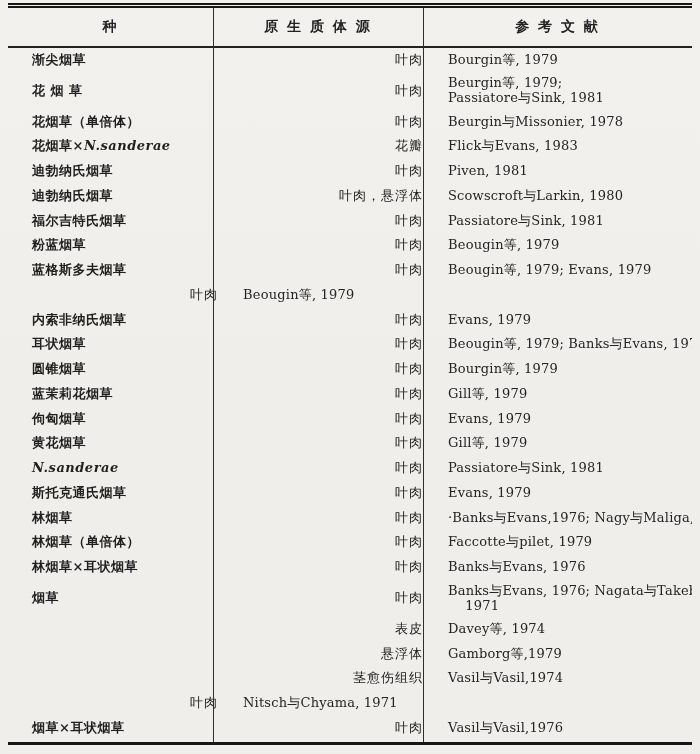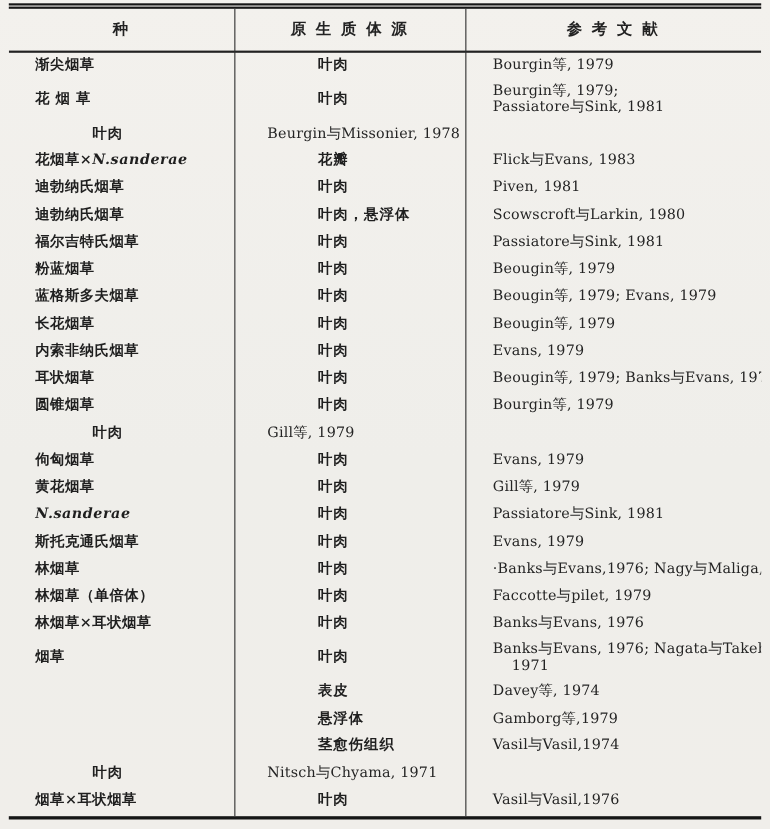--- a/index.html
+++ b/index.html
@@ -32,21 +32,21 @@
     letter-spacing:2px;color:#222;
   }
   .th.c1{width:205px;}
   .th.c2{width:210px;}
   .th.c3{width:269px;}
   .tbody{display:block;}
   .tr{display:flex;align-items:center;height:24.75px;}
   .tr.tall{height:37px;}
   .td{box-sizing:border-box;font-size:13px;line-height:1.15;}
   .td.c1{width:205px;padding-left:24px;font-weight:600;letter-spacing:0.5px;}
-  .td.c2{width:210px;padding-left:76px;font-weight:700;letter-spacing:1px;}
+  .td.c2{width:210px;padding-left:76px;font-weight:400;letter-spacing:1px;text-align:right;}
   .td.c3{width:269px;padding-left:25px;font-weight:400;letter-spacing:0.2px;color:#242424;}
   .td.c3 .ref-line{white-space:nowrap;}
   .latin{font-style:italic;font-weight:600;text-align:right;}
 </style>
 </head>
 <body>
 
 <div class="page">
   <div class="scan-table">
     <div class="vrule v1"></div>
@@ -68,20 +68,21 @@
         </div>
         <div class="tr tall">
           <div class="td c1">花 烟 草</div>
           <div class="td c2">叶肉</div>
           <div class="td c3">
             <div class="ref-line">Beurgin等, 1979;</div>
             <div class="ref-line">Passiatore与Sink, 1981</div>
           </div>
         </div>
         <div class="tr">
+          <div class="td c1">花烟草（单倍体）</div>
           <div class="td c2">叶肉</div>
           <div class="td c3">
             <div class="ref-line">Beurgin与Missonier, 1978</div>
           </div>
         </div>
         <div class="tr">
           <div class="td c1">花烟草×<span class="latin">N.sanderae</span></div>
           <div class="td c2">花瓣</div>
           <div class="td c3">
             <div class="ref-line">Flick与Evans, 1983</div>
@@ -116,21 +117,20 @@
           </div>
         </div>
         <div class="tr">
           <div class="td c1">蓝格斯多夫烟草</div>
           <div class="td c2">叶肉</div>
           <div class="td c3">
             <div class="ref-line">Beougin等, 1979; Evans, 1979</div>
           </div>
         </div>
         <div class="tr">
-          <div class="td c1">长花烟草</div>
           <div class="td c2">叶肉</div>
           <div class="td c3">
             <div class="ref-line">Beougin等, 1979</div>
           </div>
         </div>
         <div class="tr">
           <div class="td c1">内索非纳氏烟草</div>
           <div class="td c2">叶肉</div>
           <div class="td c3">
             <div class="ref-line">Evans, 1979</div>
@@ -144,20 +144,21 @@
           </div>
         </div>
         <div class="tr">
           <div class="td c1">圆锥烟草</div>
           <div class="td c2">叶肉</div>
           <div class="td c3">
             <div class="ref-line">Bourgin等, 1979</div>
           </div>
         </div>
         <div class="tr">
+          <div class="td c1">蓝茉莉花烟草</div>
           <div class="td c2">叶肉</div>
           <div class="td c3">
             <div class="ref-line">Gill等, 1979</div>
           </div>
         </div>
         <div class="tr">
           <div class="td c1">佝匈烟草</div>
           <div class="td c2">叶肉</div>
           <div class="td c3">
             <div class="ref-line">Evans, 1979</div>

